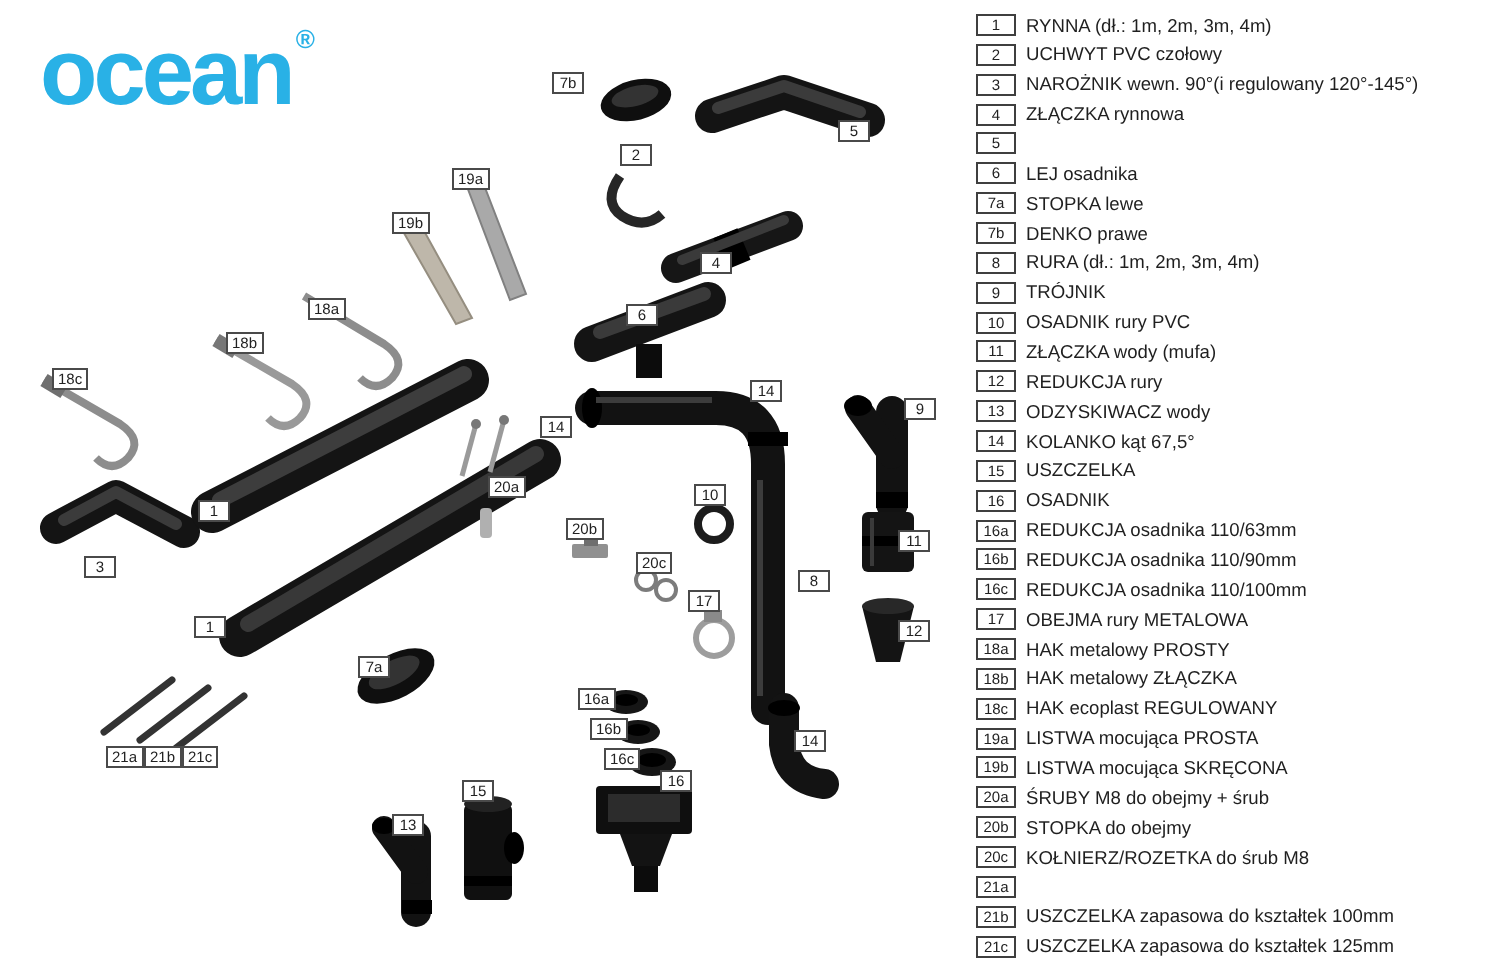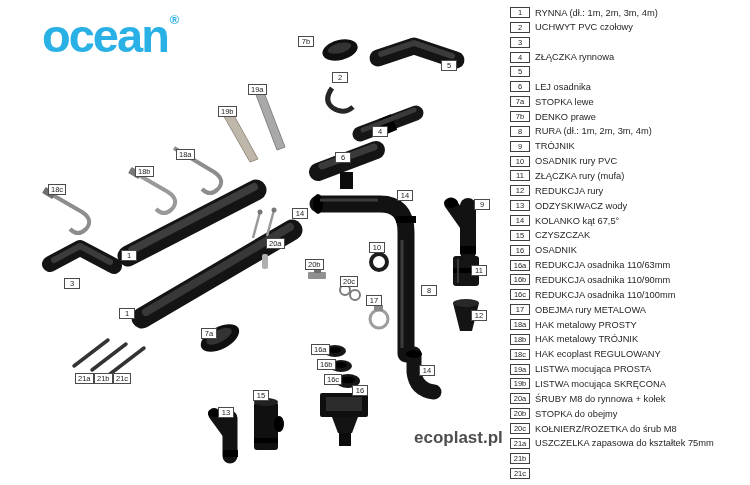--- a/index.html
+++ b/index.html
@@ -3,21 +3,21 @@
 <meta charset="utf-8">
 <style>
   * { margin:0; padding:0; box-sizing:border-box; }
   html,body { width:750px; height:485px; }
   body {
     background:#ffffff;
     font-family:"Liberation Sans", sans-serif;
     position:relative;
     overflow:hidden;
   }
-  .page { position:absolute; inset:0; background:#fff;margin-left:22px; }
+  .page { position:absolute; inset:0; background:#fff; }
 
   
   .logo {
     position:absolute; left:20px; top:8px;
     font-size:47px; font-weight:bold; letter-spacing:-2px;
     color:#29b1e6;
   }
   .logo sup { font-size:13px; letter-spacing:0; vertical-align:28px; margin-left:2px; }
 
   
@@ -263,33 +263,33 @@
         <div class="tag" style="left: 397px; top: 365px;">14</div>
         <div class="tag" style="left: 53px; top: 373px;">21a</div>
         <div class="tag" style="left: 72px; top: 373px;">21b</div>
         <div class="tag" style="left: 91px; top: 373px;">21c</div>
         <div class="tag" style="left: 330px; top: 385px;">16</div>
         <div class="tag" style="left: 231px; top: 390px;">15</div>
         <div class="tag" style="left: 196px; top: 407px;">13</div>
       </div>
   </div>
 
-  <div class="watermark">ecoplast.pl</div>
 
   <div class="legend">
       <div class="legend-row">
         <span class="legend-num">1</span>
         <span class="legend-label">RYNNA (dł.: 1m, 2m, 3m, 4m)</span>
       </div>
       <div class="legend-row">
         <span class="legend-num">2</span>
         <span class="legend-label">UCHWYT PVC czołowy</span>
       </div>
       <div class="legend-row">
         <span class="legend-num">3</span>
+        <span class="legend-label">NAROŻNIK wewn. 90°(i regulowany 120°-145°)</span>
       </div>
       <div class="legend-row">
         <span class="legend-num">4</span>
         <span class="legend-label">ZŁĄCZKA rynnowa</span>
       </div>
       <div class="legend-row">
         <span class="legend-num">5</span>
       </div>
       <div class="legend-row">
         <span class="legend-num">6</span>
@@ -310,37 +310,37 @@
       <div class="legend-row">
         <span class="legend-num">9</span>
         <span class="legend-label">TRÓJNIK</span>
       </div>
       <div class="legend-row">
         <span class="legend-num">10</span>
         <span class="legend-label">OSADNIK rury PVC</span>
       </div>
       <div class="legend-row">
         <span class="legend-num">11</span>
-        <span class="legend-label">ZŁĄCZKA rury (mufa)</span>
+        <span class="legend-label">ZŁĄCZKA wody (mufa)</span>
       </div>
       <div class="legend-row">
         <span class="legend-num">12</span>
         <span class="legend-label">REDUKCJA rury</span>
       </div>
       <div class="legend-row">
         <span class="legend-num">13</span>
         <span class="legend-label">ODZYSKIWACZ wody</span>
       </div>
       <div class="legend-row">
         <span class="legend-num">14</span>
         <span class="legend-label">KOLANKO kąt 67,5°</span>
       </div>
       <div class="legend-row">
         <span class="legend-num">15</span>
-        <span class="legend-label">CZYSZCZAK</span>
+        <span class="legend-label">USZCZELKA</span>
       </div>
       <div class="legend-row">
         <span class="legend-num">16</span>
         <span class="legend-label">OSADNIK</span>
       </div>
       <div class="legend-row">
         <span class="legend-num">16a</span>
         <span class="legend-label">REDUKCJA osadnika 110/63mm</span>
       </div>
       <div class="legend-row">
@@ -354,51 +354,52 @@
       <div class="legend-row">
         <span class="legend-num">17</span>
         <span class="legend-label">OBEJMA rury METALOWA</span>
       </div>
       <div class="legend-row">
         <span class="legend-num">18a</span>
         <span class="legend-label">HAK metalowy PROSTY</span>
       </div>
       <div class="legend-row">
         <span class="legend-num">18b</span>
-        <span class="legend-label">HAK metalowy TRÓJNIK</span>
+        <span class="legend-label">HAK metalowy ZŁĄCZKA</span>
       </div>
       <div class="legend-row">
         <span class="legend-num">18c</span>
         <span class="legend-label">HAK ecoplast REGULOWANY</span>
       </div>
       <div class="legend-row">
         <span class="legend-num">19a</span>
         <span class="legend-label">LISTWA mocująca PROSTA</span>
       </div>
       <div class="legend-row">
         <span class="legend-num">19b</span>
         <span class="legend-label">LISTWA mocująca SKRĘCONA</span>
       </div>
       <div class="legend-row">
         <span class="legend-num">20a</span>
-        <span class="legend-label">ŚRUBY M8 do rynnowa + kołek</span>
+        <span class="legend-label">ŚRUBY M8 do obejmy + śrub</span>
       </div>
       <div class="legend-row">
         <span class="legend-num">20b</span>
         <span class="legend-label">STOPKA do obejmy</span>
       </div>
       <div class="legend-row">
         <span class="legend-num">20c</span>
         <span class="legend-label">KOŁNIERZ/ROZETKA do śrub M8</span>
       </div>
       <div class="legend-row">
         <span class="legend-num">21a</span>
-        <span class="legend-label">USZCZELKA zapasowa do kształtek 75mm</span>
       </div>
       <div class="legend-row">
         <span class="legend-num">21b</span>
+        <span class="legend-label">USZCZELKA zapasowa do kształtek 100mm</span>
       </div>
       <div class="legend-row">
         <span class="legend-num">21c</span>
+        <span class="legend-label">USZCZELKA zapasowa do kształtek 125mm</span>
       </div>
     </div>
 
 </div>
 
 </body></html>

